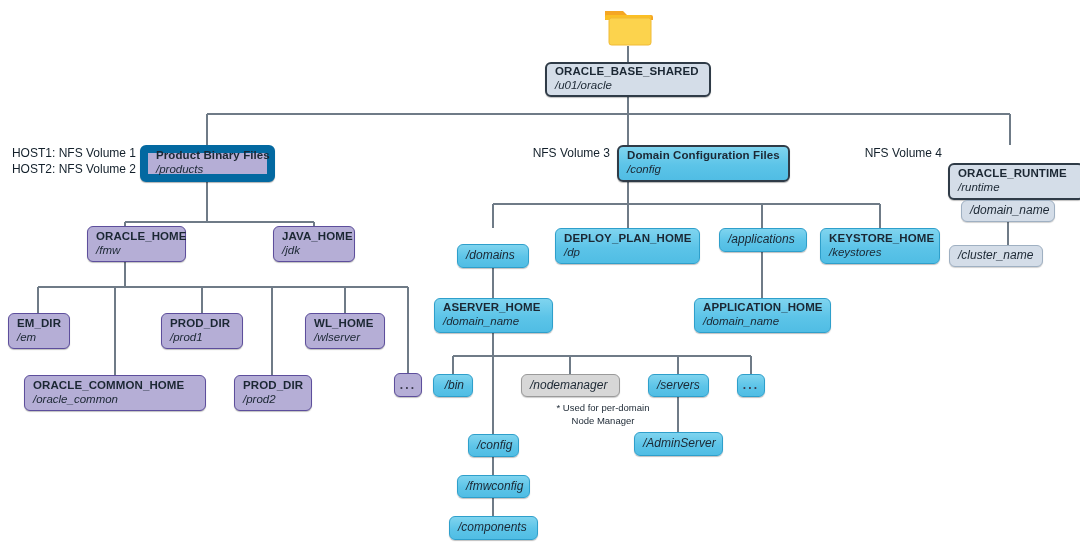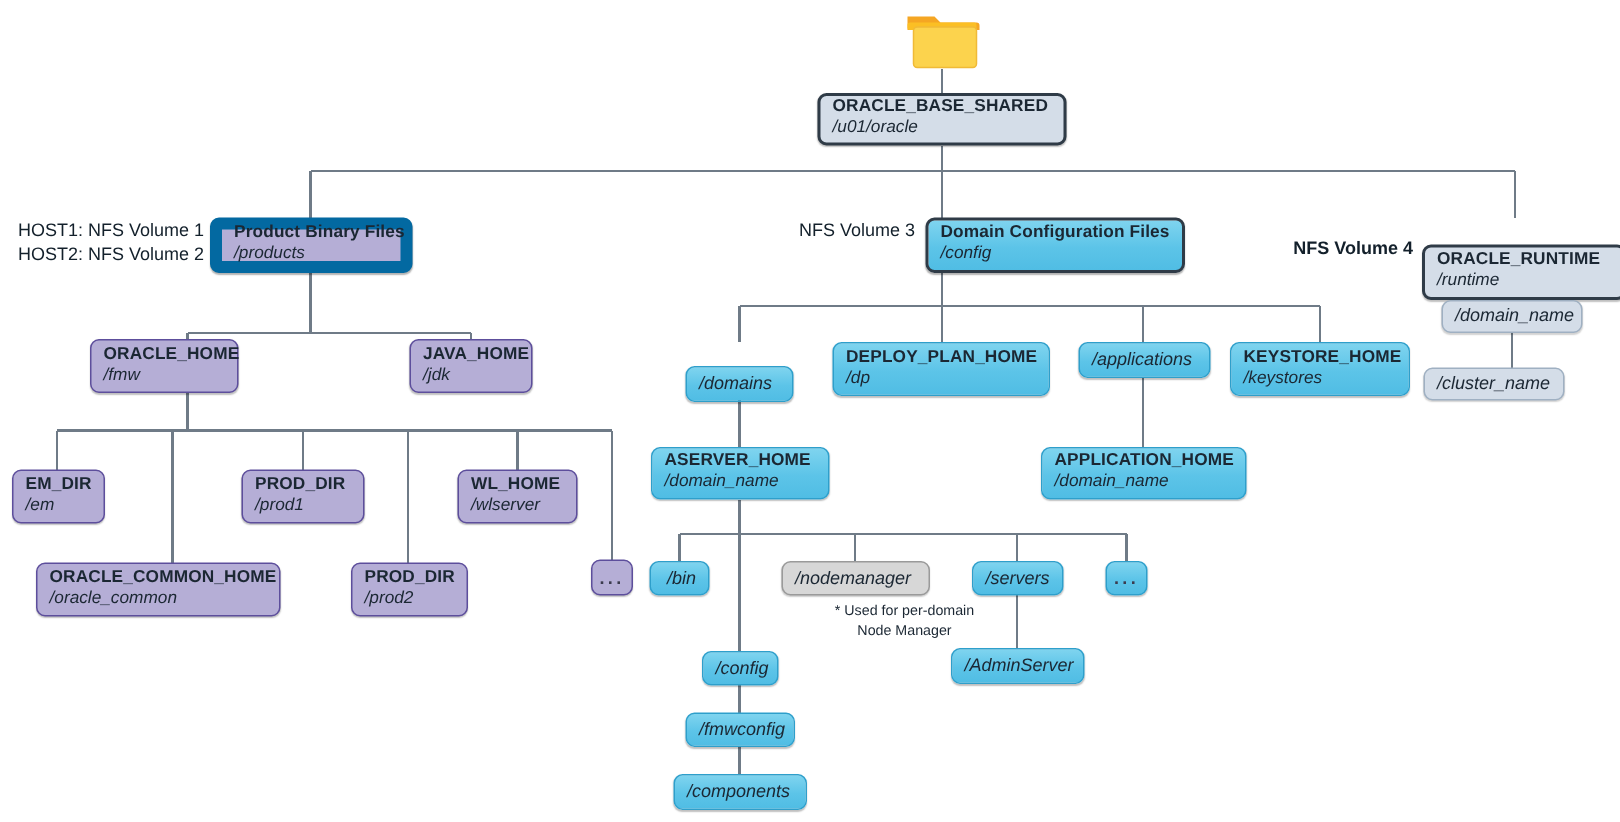--- a/index.html
+++ b/index.html
@@ -204,35 +204,35 @@
     <div class="t2">/products</div>
   </div>
 
   <div class="sidelabel" style="left:455px;top:146px;width:155px;">NFS Volume 3</div>
 
   <div class="node cyan-dark" style="left:617px;top:145px;width:173px;height:37px;">
     <div class="t1">Domain Configuration Files</div>
     <div class="t2">/config</div>
   </div>
 
-  <div class="sidelabel" style="left:790px;top:158px;width:152px;font-weight:bold;">NFS Volume 4</div>
+  <div class="sidelabel" style="left:790px;top:146px;width:152px;">NFS Volume 4</div>
 
   <div class="node steel-dark" style="left:948px;top:145px;width:136px;height:37px;margin-top:18px;">
     <div class="t1">ORACLE_RUNTIME</div>
     <div class="t2">/runtime</div>
   </div>
 
   <div class="node steel single" style="left:961px;top:200px;width:94px;height:22px;">
     <div class="t2">/domain_name</div>
   </div>
   <div class="node steel single" style="left:949px;top:245px;width:94px;height:22px;">
     <div class="t2">/cluster_name</div>
   </div>
 
-  <div class="node purple" style="left:60px;top:226px;width:99px;height:36px;">
+  <div class="node purple" style="left:87px;top:226px;width:99px;height:36px;">
     <div class="t1">ORACLE_HOME</div>
     <div class="t2">/fmw</div>
   </div>
 
   <div class="node purple" style="left:273px;top:226px;width:82px;height:36px;">
     <div class="t1">JAVA_HOME</div>
     <div class="t2">/jdk</div>
   </div>
 
   <div class="node purple" style="left:8px;top:313px;width:62px;height:36px;">
@@ -243,21 +243,21 @@
   <div class="node purple" style="left:161px;top:313px;width:82px;height:36px;">
     <div class="t1">PROD_DIR</div>
     <div class="t2">/prod1</div>
   </div>
 
   <div class="node purple" style="left:305px;top:313px;width:80px;height:36px;">
     <div class="t1">WL_HOME</div>
     <div class="t2">/wlserver</div>
   </div>
 
-  <div class="node purple" style="left:24px;top:375px;width:163px;height:36px;">
+  <div class="node purple" style="left:24px;top:375px;width:182px;height:36px;">
     <div class="t1">ORACLE_COMMON_HOME</div>
     <div class="t2">/oracle_common</div>
   </div>
 
   <div class="node purple" style="left:234px;top:375px;width:78px;height:36px;">
     <div class="t1">PROD_DIR</div>
     <div class="t2">/prod2</div>
   </div>
 
   <div class="node purple ellipsis" style="left:394px;top:373px;width:28px;height:24px;">

